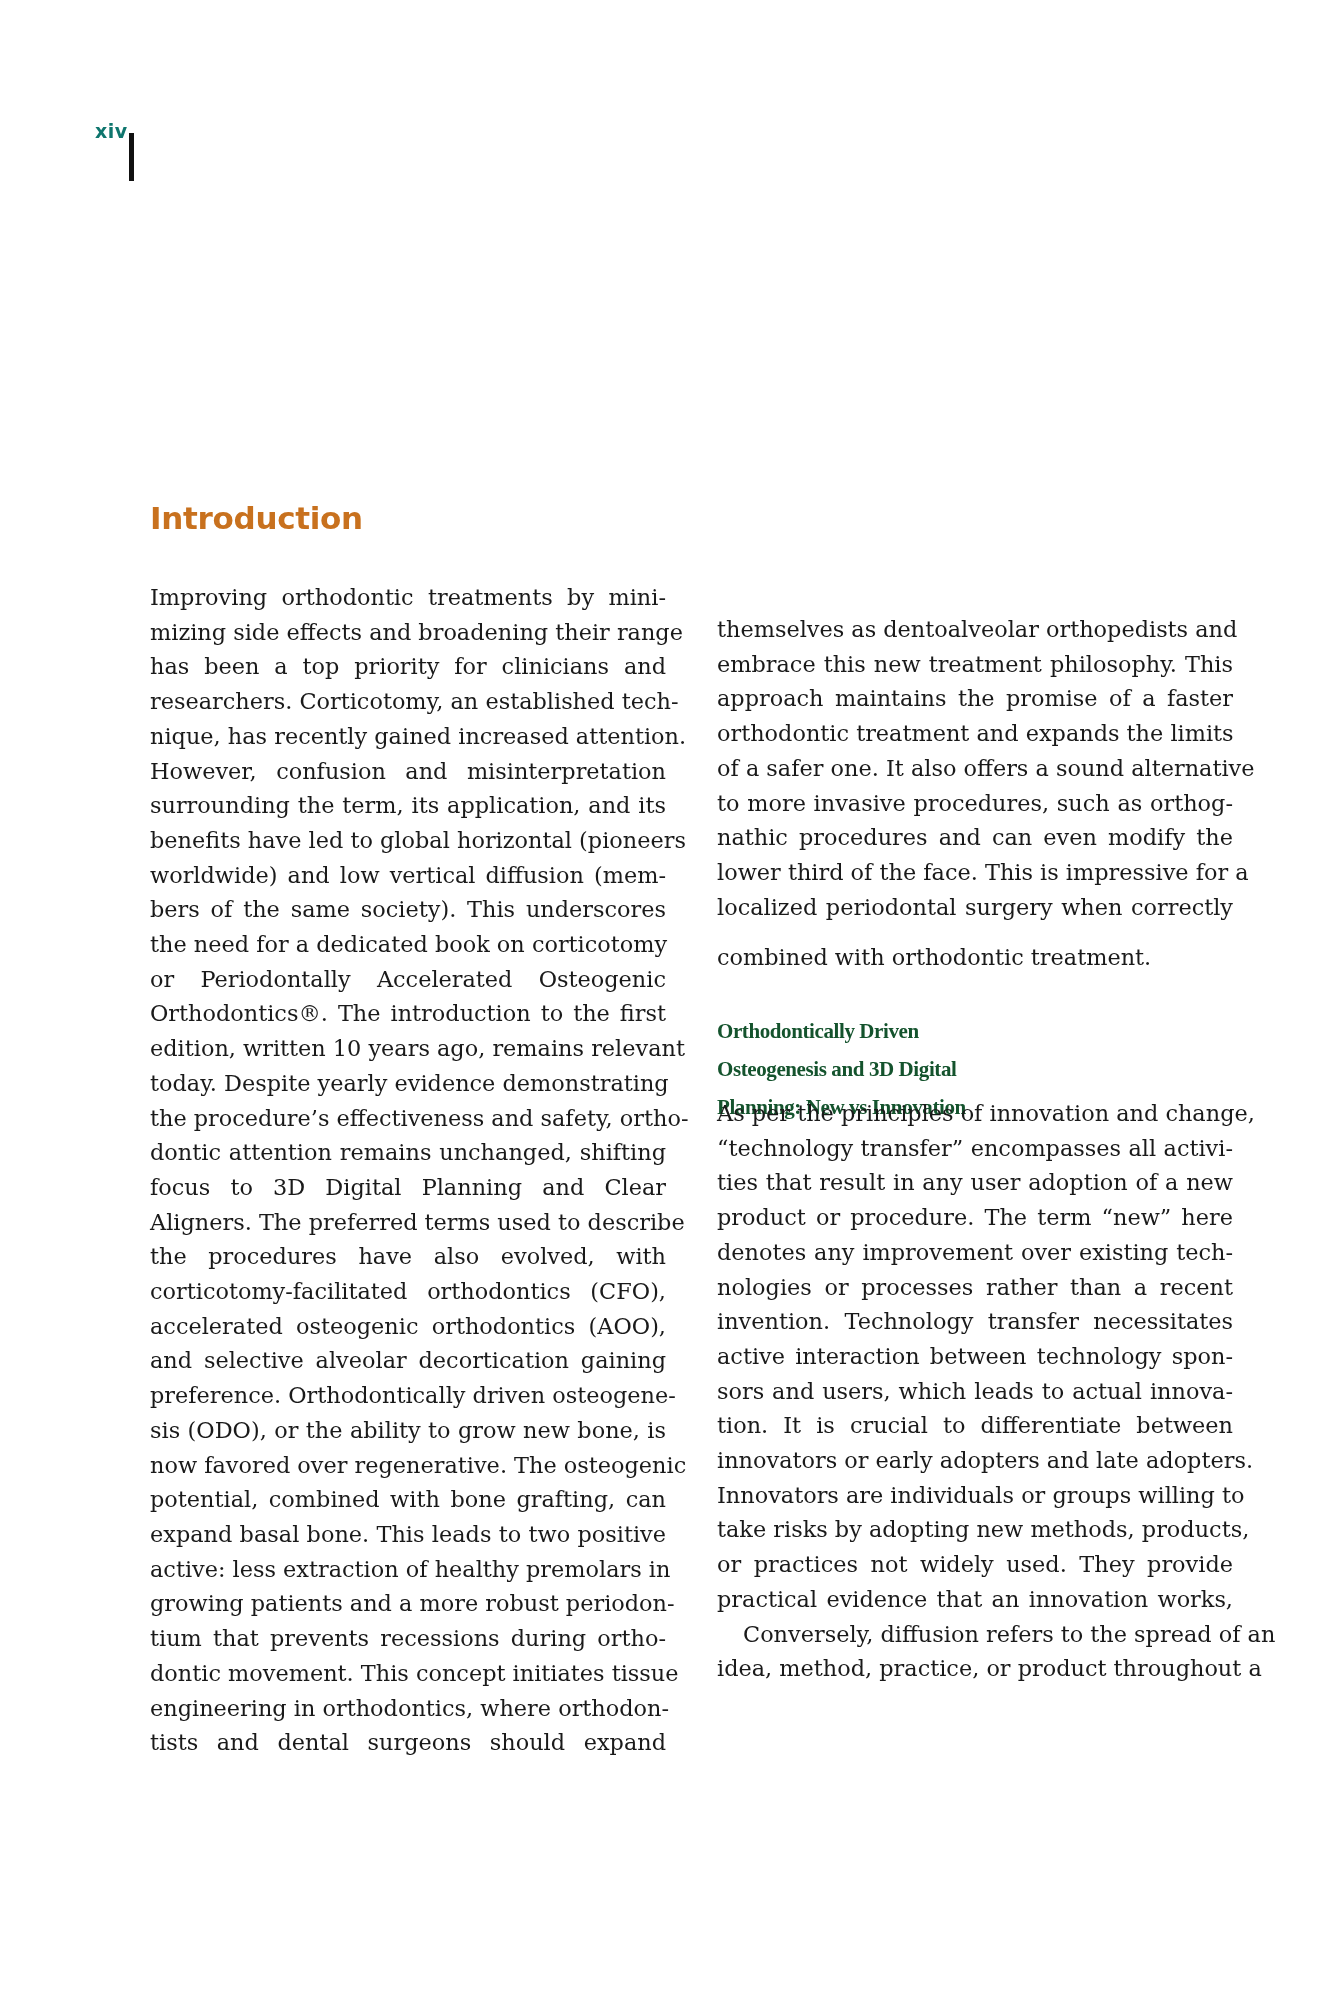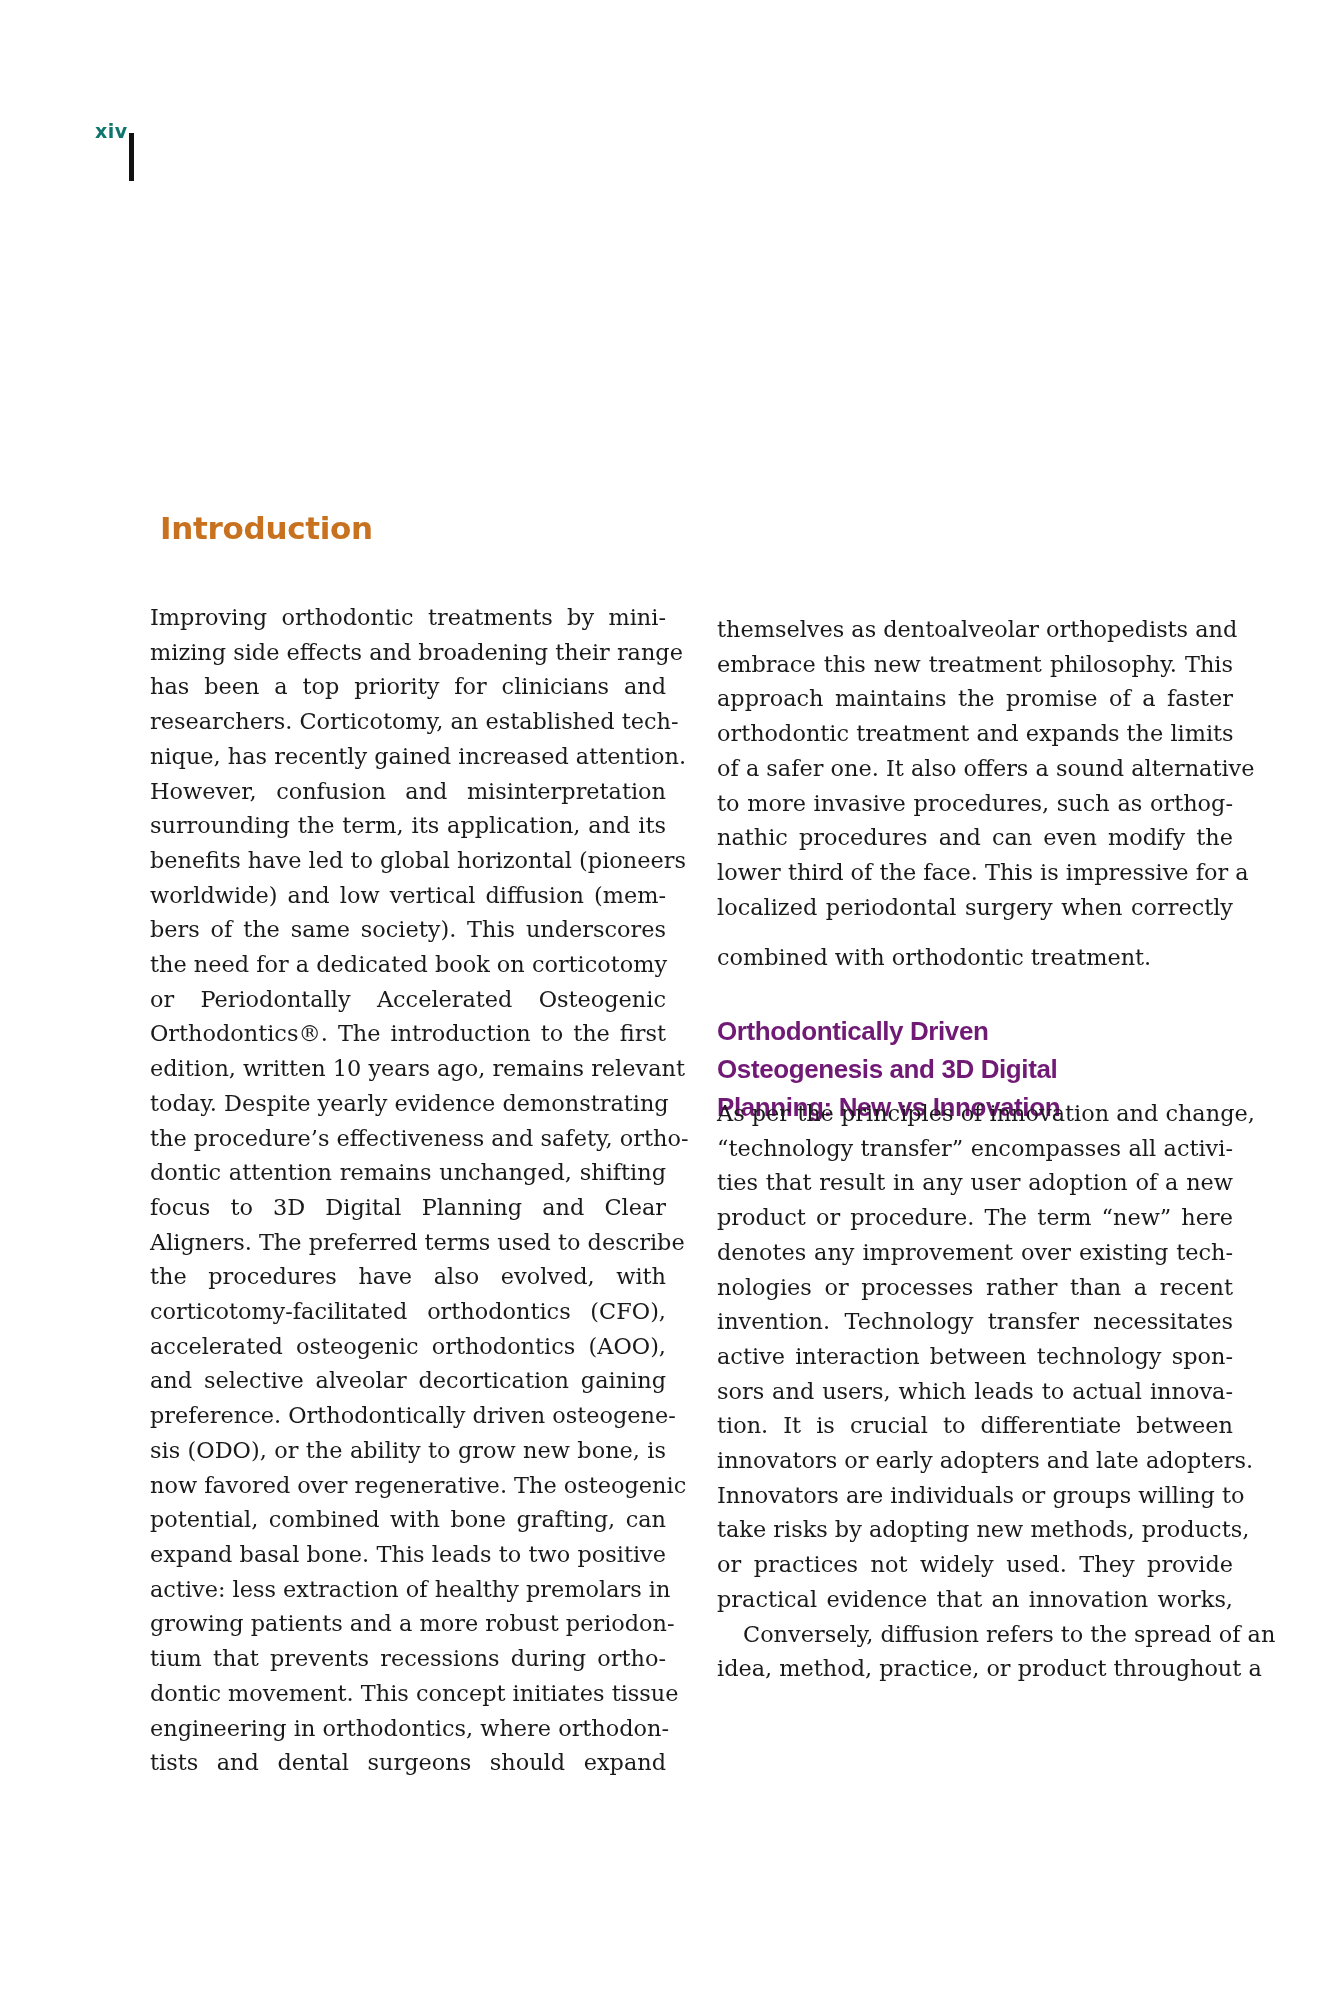--- a/index.html
+++ b/index.html
@@ -7,37 +7,37 @@
     .page-number {
       position: absolute; left: 95px; top: 120px;
       font-family: "DejaVu Sans", sans-serif; font-weight: bold;
       font-size: 19px; color: #0f766e; letter-spacing: 0.5px;
     }
     .page-bar {
       position: absolute; left: 129px; top: 133px; width: 5px; height: 48px;
       background: #111111;
     }
     .h-intro {
-      position: absolute; left: 150px; top: 500px; margin: 10px;
+      position: absolute; left: 150px; top: 500px; margin: 0;
       font-family: "DejaVu Sans", sans-serif; font-weight: bold;
       font-size: 31px; color: #C8711E; letter-spacing: -0.3px;
     }
     .col {
       position: absolute; width: 516px;
       font-family: "DejaVu Serif", serif; font-size: 22.4px;
       line-height: 34.7px; color: #1a1a1a;
       text-align: justify; hyphens: none;
     }
     .col p { margin: 0; }
-    .col-left { left: 150px; top: 600px; }
+    .col-left { left: 150px; top: 580px; }
     .col-right-top { left: 717px; top: 612px; }
     .h-section {
       position: absolute; left: 717px; top: 1012px; width: 520px; margin: 0;
-      font-family: Liberation Sans, sans-serif; font-weight: bold;
-      font-size: 26px; line-height: 38px; color: #701a75; letter-spacing: -0.4px;
+      font-family: Liberation Serif, serif; font-weight: bold;
+      font-size: 21px; line-height: 38px; color: #14532d; letter-spacing: -0.4px;
     }
     .col-right-bottom { left: 717px; top: 1096px; }
     .line { display: block; text-align: justify; text-align-last: justify; white-space: nowrap; }
     .line.last { text-align-last: left; margin-top: 16px; }
   </style>
 </head>
 <body>
 
 <div class="page-number">xiv</div>
 <div class="page-bar"></div>

